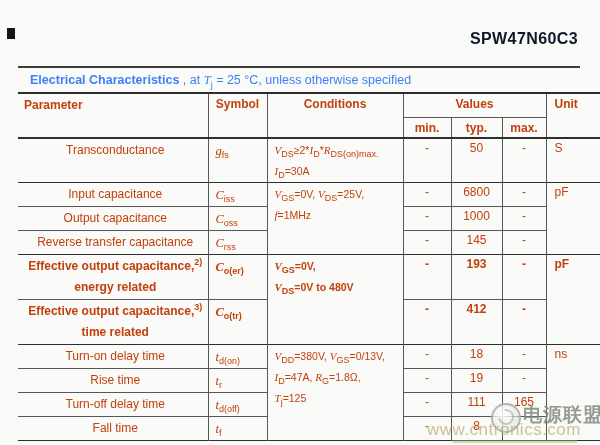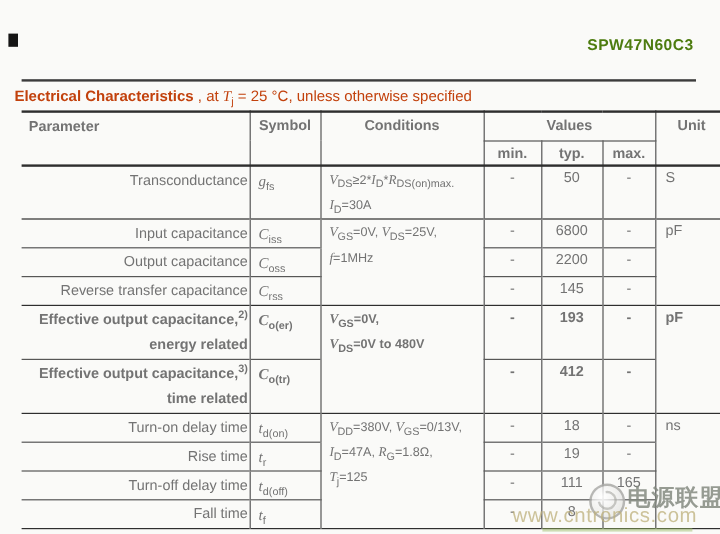--- a/index.html
+++ b/index.html
@@ -4,39 +4,39 @@
 <style>
   html,body{margin:0;padding:0;background:#e9e9e7;}
   .page{
     position:relative;width:600px;height:445px;overflow:hidden;
     background:#fafaf8;color:#2b2b2b;
     font-family:"Liberation Sans", sans-serif;
   }
   .corner-mark{position:absolute;left:7px;top:28px;width:8px;height:11px;background:#151515;}
   .doc-title{
     position:absolute;top:30px;right:22px;
-    font-size:13px;font-weight:bold;letter-spacing:.4px;color:#4d7c0f;
+    font-size:16px;font-weight:bold;letter-spacing:.4px;color:#0f172a;
   }
   .top-rule{position:absolute;top:66px;left:18px;width:562px;height:2px;background:#3c3c3c;}
-  .section-heading{position:absolute;top:73px;left:12px;font-size:12.5px;white-space:nowrap;color:#c2410c;}
+  .section-heading{position:absolute;top:73px;left:30px;font-size:12.5px;white-space:nowrap;color:#3b82f6;}
   .section-heading .bold{font-weight:bold;}
   .tbl-wrap{position:absolute;top:92px;left:18px;width:582px;}
   table.spec{
     width:582px;table-layout:fixed;border-collapse:collapse;
-    border-top:2px solid #2e2e2e;color:#737373;
+    border-top:2px solid #2e2e2e;color:#c2410c;
   }
   table.spec tr{border-bottom:1px solid #565656;}
   table.spec tr.group-end{border-bottom:1.8px solid #2e2e2e;}
   table.spec tr.hdr2{border-bottom:2px solid #2e2e2e;}
   th,td{vertical-align:top;overflow:hidden;}
   th{font-size:12px;font-weight:bold;padding:3px 2px 0 2px;}
   th.c-param{text-align:left;padding-left:6px;}
   td{font-size:12px;padding-top:2px;}
   .b-r{border-right:1px solid #565656;}
-  .c-param{text-align:right;padding-left:6px;line-height:21px;padding-top:1px;}
+  .c-param{text-align:center;padding-left:6px;line-height:21px;padding-top:1px;}
   .c-sym{padding-left:7px;line-height:20px;}
   .c-cond{font-size:10.5px;line-height:21px;padding:1px 3px 0 7px;border-left:1px solid #565656;margin-left:12px;}
   .c-val{text-align:center;}
   .c-unit{padding-left:8px;border-left:1px solid #565656;}
   tr.h1{height:24px;} tr.h2{height:21px;}
   tr.r-tall{height:42px;} tr.r-xtall{height:43px;font-weight:bold;} tr.r-std{height:23px;}
   sub{font-size:9px;line-height:0;}
   sup{font-size:9px;line-height:0;}
   i{font-family:"Liberation Serif", serif;font-size:12.5px;}
   .c-cond i{font-size:11px;}
@@ -86,21 +86,21 @@
           <col style="width:51px">
           <col style="width:44px">
           <col style="width:54px">
       </colgroup>
       <tbody>
           <tr class="h1">
         <th class="c-param b-r" rowspan="2">Parameter</th>
         <th class="b-r" rowspan="2">Symbol</th>
         <th class="b-r" rowspan="2">Conditions</th>
         <th class="b-r" colspan="3" style="border-bottom:1px solid #565656;margin-left:12px;">Values</th>
-        <th rowspan="2" style="text-align:center;padding-left:8px;">Unit</th>
+        <th rowspan="2" style="text-align:left;padding-left:8px;">Unit</th>
       </tr>
       <tr class="h2 hdr2">
         <th class="b-r">min.</th>
         <th class="b-r">typ.</th>
         <th class="b-r">max.</th>
       </tr>
 
       <tr class="r-tall group-end">
         <td class="c-param b-r">Transconductance</td>
         <td class="c-sym b-r"><i>g</i><sub>fs</sub></td>
@@ -118,21 +118,21 @@
         <td class="c-val b-r">-</td>
         <td class="c-val b-r">6800</td>
         <td class="c-val b-r">-</td>
         <td class="c-unit" rowspan="3">pF</td>
       </tr>
 
       <tr class="r-std">
         <td class="c-param b-r">Output capacitance</td>
         <td class="c-sym b-r"><i>C</i><sub>oss</sub></td>
         <td class="c-val b-r">-</td>
-        <td class="c-val b-r">2200</td>
+        <td class="c-val b-r">1000</td>
         <td class="c-val b-r">-</td>
       </tr>
 
       <tr class="r-std group-end">
         <td class="c-param b-r">Reverse transfer capacitance</td>
         <td class="c-sym b-r"><i>C</i><sub>rss</sub></td>
         <td class="c-val b-r">-</td>
         <td class="c-val b-r">145</td>
         <td class="c-val b-r">-</td>
       </tr>

